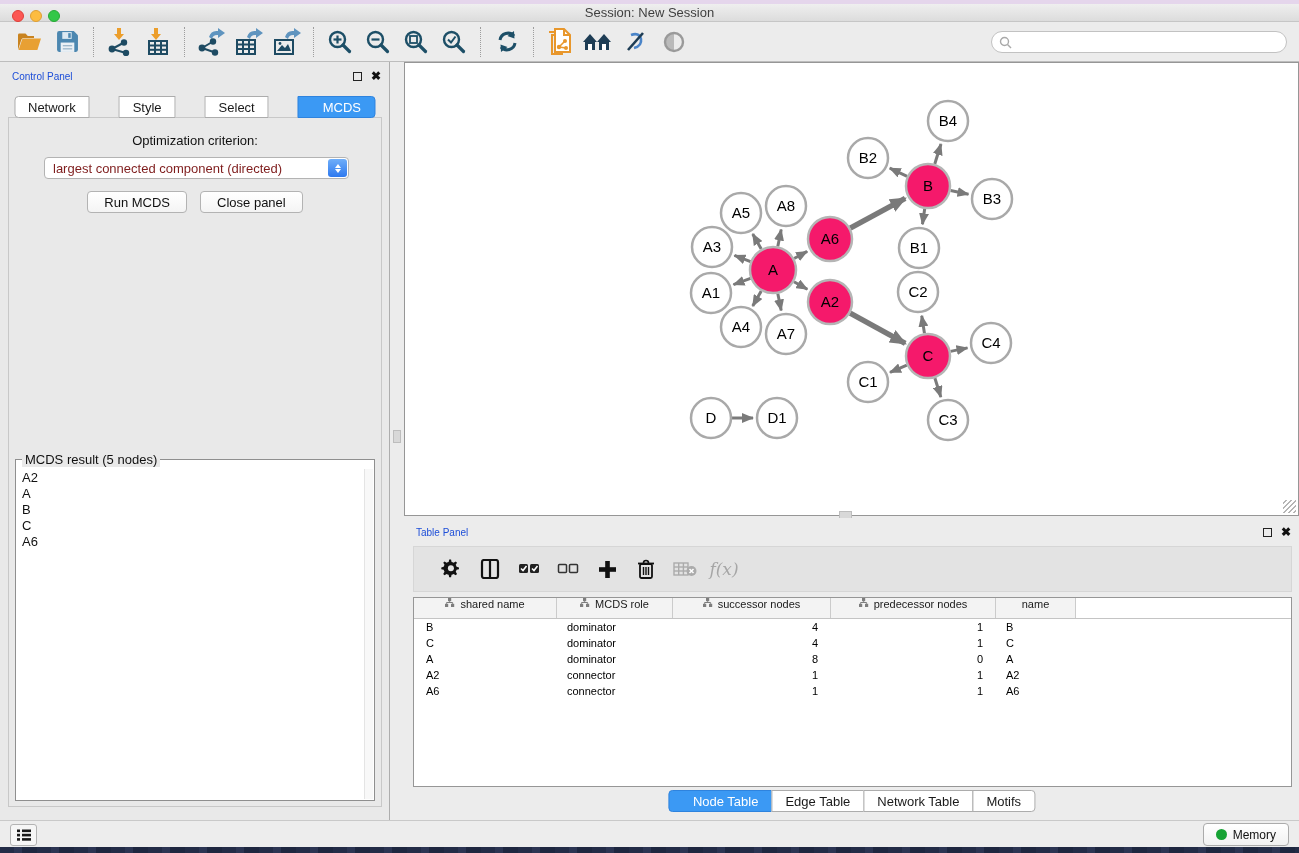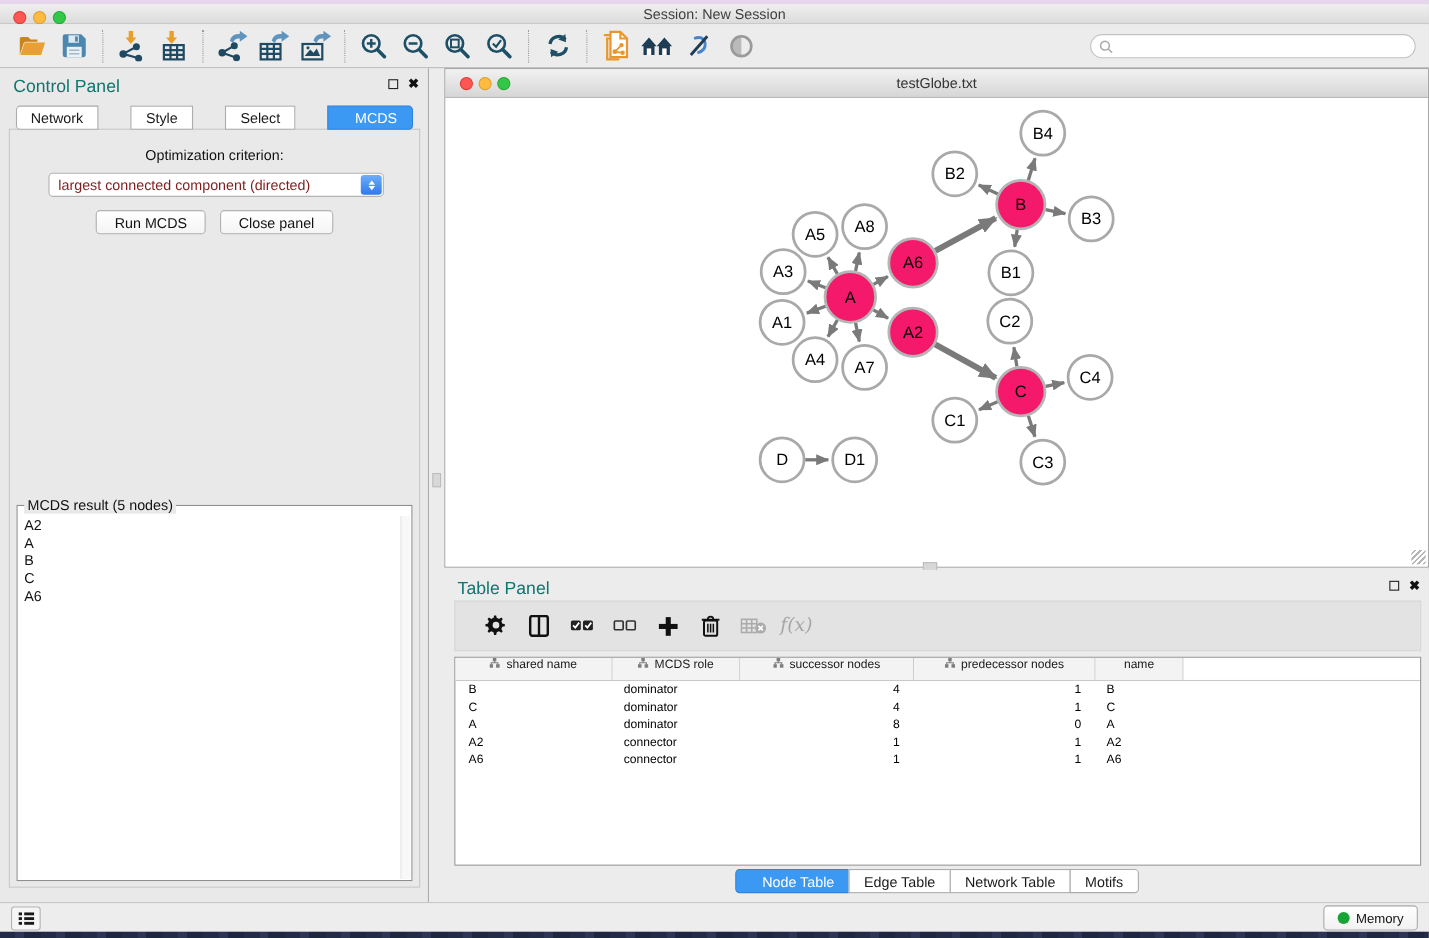--- a/index.html
+++ b/index.html
@@ -19,21 +19,21 @@
   .toolbar { position:absolute; left:0; top:22px; width:1299px; height:40px; background:#ECECEC;
     border-bottom:1px solid #BDBDBD; display:flex; align-items:center; padding-left:10px; }
   .tbtn { width:38px; height:34px; display:flex; align-items:center; justify-content:center; }
   .vsep { width:1px; height:30px; border-left:1px dotted #9D9D9D; margin:0 7px; }
   .search { position:absolute; right:12px; top:9px; width:296px; height:22px; background:#FFF;
     border:1px solid #C2C2C2; border-radius:11px; display:flex; align-items:center; padding-left:7px; }
   .search input { border:none; outline:none; flex:1; font-size:12px; background:transparent; margin-left:4px; }
 
   
   .cpanel { position:absolute; left:0; top:62px; width:390px; height:758px; background:#E9E9E9; border-right:1px solid #ADADAD; }
-  .panel-title { position:absolute; left:12px; top:9px; font-size:16px; color:#0f766e; }
+  .panel-title { position:absolute; left:12px; top:9px; font-size:10px; color:#1d4ed8; }
   .panel-ctrls { position:absolute; right:8px; top:9px; display:flex; gap:9px; align-items:center; }
   .float-ico { width:9px; height:9px; border:1.5px solid #222; display:inline-block; }
   .close-ico { font-size:12px; color:#111; font-weight:bold; line-height:10px; }
 
   .seg-group { display:flex; }
   .seg { border:1px solid #ACACAC; background:#FFF; color:#1A1A1A; font-size:13px; padding:2.5px 13px;
     margin-left:-1px; cursor:default; white-space:nowrap; }
   .seg:first-child { border-radius:4px 0 0 4px; margin-left:0; }
   .seg:last-child { border-radius:0 4px 4px 0; }
   .seg.active { background:#3B99F4; border-color:#2E83DE; color:#FFF;padding-left:24px; }
@@ -300,26 +300,20 @@
             <div>B</div>
             <div>C</div>
             <div>A6</div>
           </div>
         <div class="result-scroll"></div>
       </div>
     </div>
   </div>
 
   <div class="netwin">
-    <div class="nw-titlebar">
-      <span class="tl red"></span>
-      <span class="tl yel"></span>
-      <span class="tl grn"></span>
-      <div class="title">testGlobe.txt</div>
-    </div>
     <div class="nw-canvas">
       <svg id="graph-svg" width="893" height="426" viewBox="0 0 893 426">
         <defs>
           <marker id="arr" markerUnits="userSpaceOnUse" markerWidth="12" markerHeight="10" refX="11" refY="5" orient="auto">
               <path d="M0 0 L12 5 L0 10 Z" fill="#7A7A7A"></path>
             </marker>
           <marker id="arrB" markerUnits="userSpaceOnUse" markerWidth="17" markerHeight="14" refX="15" refY="7" orient="auto">
               <path d="M0 0 L17 7 L0 14 Z" fill="#7A7A7A"></path>
             </marker>
         </defs>

